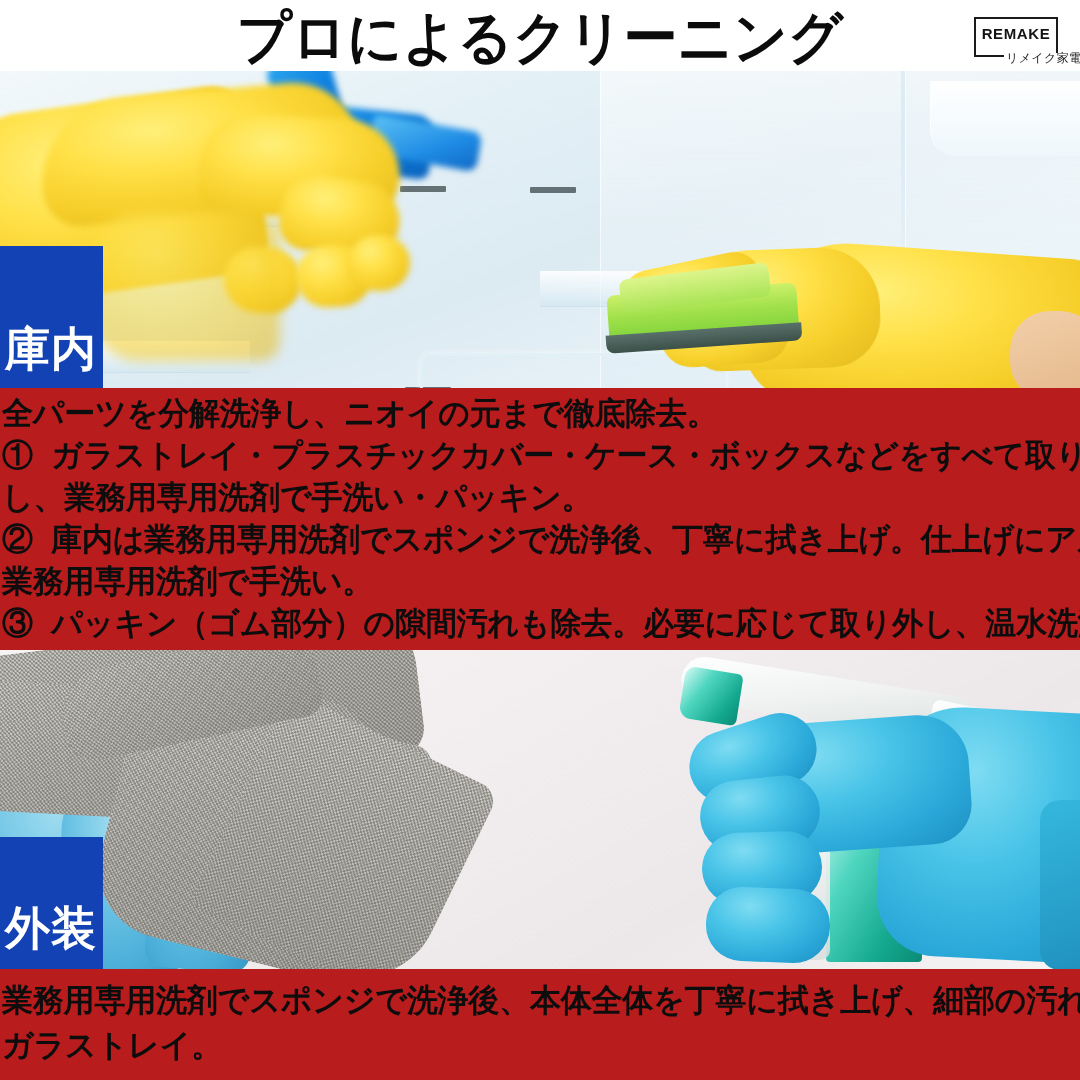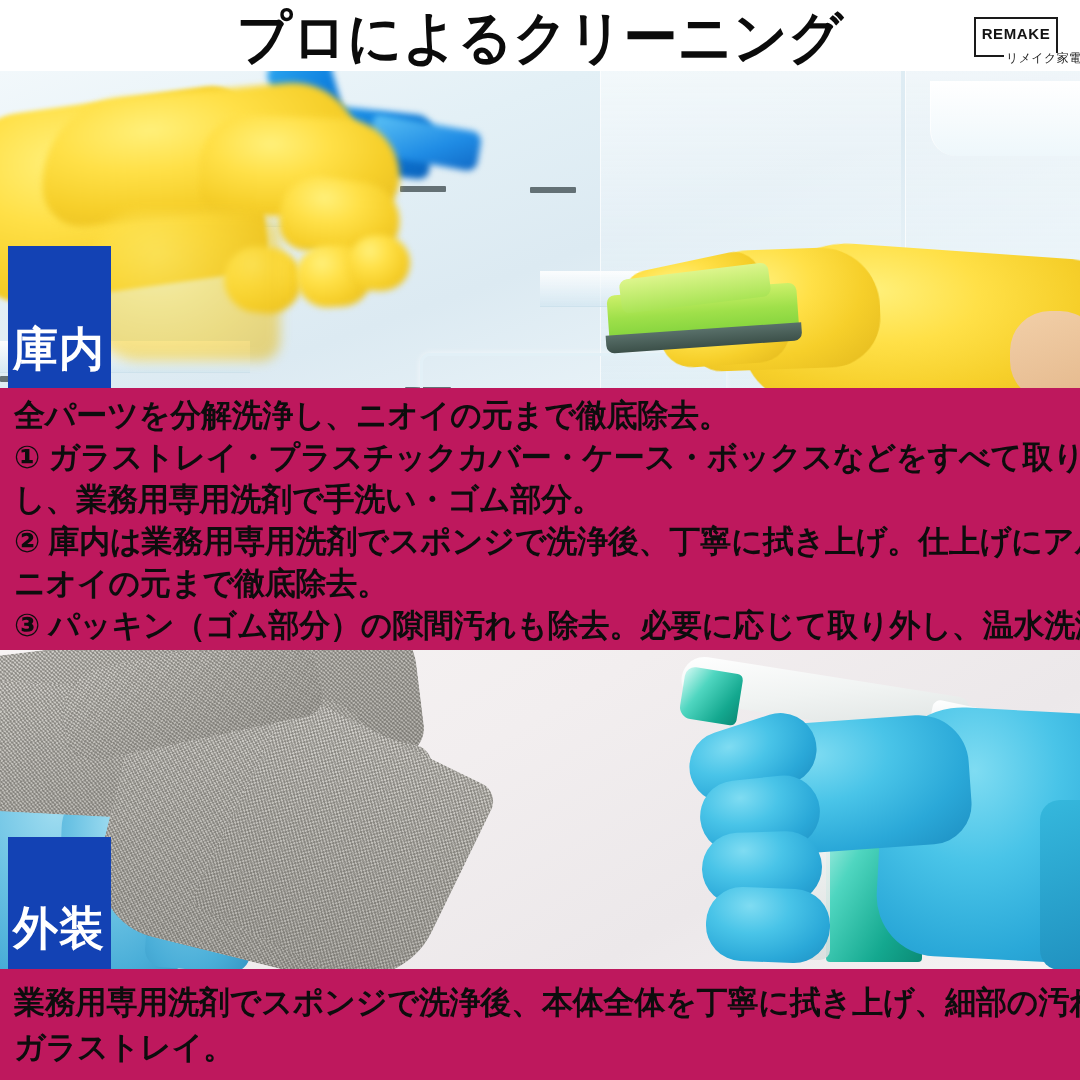--- a/index.html
+++ b/index.html
@@ -169,21 +169,21 @@
     background: linear-gradient(120deg, rgba(210,250,244,0.9) 0%, #4fd6c0 35%, #14a88f 75%, #0b8b76 100%);
   }
   .spray-white {
     position: absolute;
     background: linear-gradient(165deg, #ffffff 0%, #f0f3f2 45%, #d9dedd 100%);
   }
 
   
   .badge {
     position: absolute;
-    left: 8px;
+    left: 0;
     background: #1342b4;
     color: #ffffff;
     display: flex;
     align-items: center;
     box-sizing: border-box;
   }
   .badge-label {
     font-size: 45px;
     line-height: 48px;
     font-weight: 700;
@@ -202,23 +202,24 @@
   .badge-2 {
     width: 103px;
     height: 132px;
     bottom: 0;
     padding-bottom: 16px;
     align-items: flex-end;
   }
 
   
   .textblock {
-    background: #be185d;
-    padding: 6px 2px 0 14px;
+    background: #b91c1c;
+    padding: 6px 2px 0 2px;
     box-sizing: border-box;
+    font-family: Liberation Mono, monospace;
   }
   .tb-1 { height: 262px; }
   .tb-2 { height: 121px; padding-top: 10px; }
   .tline {
     font-size: 31px;
     line-height: 42px;
     font-weight: 700;
     color: #0d0d0d;
     white-space: nowrap;
     letter-spacing: -0.2px;
@@ -280,23 +281,23 @@
   <div class="sponge-green" style="left:620px; top:200px; width:150px; height:34px; transform:rotate(-7deg); background:linear-gradient(180deg,#ddf58c,#a9e455);"></div>
 
   <div class="badge badge-1">
     <span class="badge-label">庫内</span>
   </div>
 </div>
 
 <div class="textblock tb-1">
   <div class="tline">全パーツを分解洗浄し、ニオイの元まで徹底除去。</div>
   <div class="tline">① ガラストレイ・プラスチックカバー・ケース・ボックスなどをすべて取り外</div>
-  <div class="tline">し、業務用専用洗剤で手洗い・ゴム部分。</div>
+  <div class="tline">し、業務用専用洗剤で手洗い・パッキン。</div>
   <div class="tline">② 庫内は業務用専用洗剤でスポンジで洗浄後、丁寧に拭き上げ。仕上げにアルコ</div>
-  <div class="tline">ニオイの元まで徹底除去。</div>
+  <div class="tline">業務用専用洗剤で手洗い。</div>
   <div class="tline">③ パッキン（ゴム部分）の隙間汚れも除去。必要に応じて取り外し、温水洗浄。</div>
 </div>
 
 <div class="photo photo-2">
   <div class="photo-bg ext-bg"></div>
 
   <div class="glove-b2" style="left:-30px; top:112px; width:230px; height:210px; border-radius:40px 50px 30px 30px; transform:rotate(-6deg);"></div>
   <div class="glove-b2" style="left:60px; top:130px; width:130px; height:190px; border-radius:50px 50px 20px 20px; transform:rotate(2deg);"></div>
   <div class="glove-b2" style="left:150px; top:140px; width:105px; height:180px; border-radius:48px 48px 18px 18px; transform:rotate(4deg);"></div>
 

